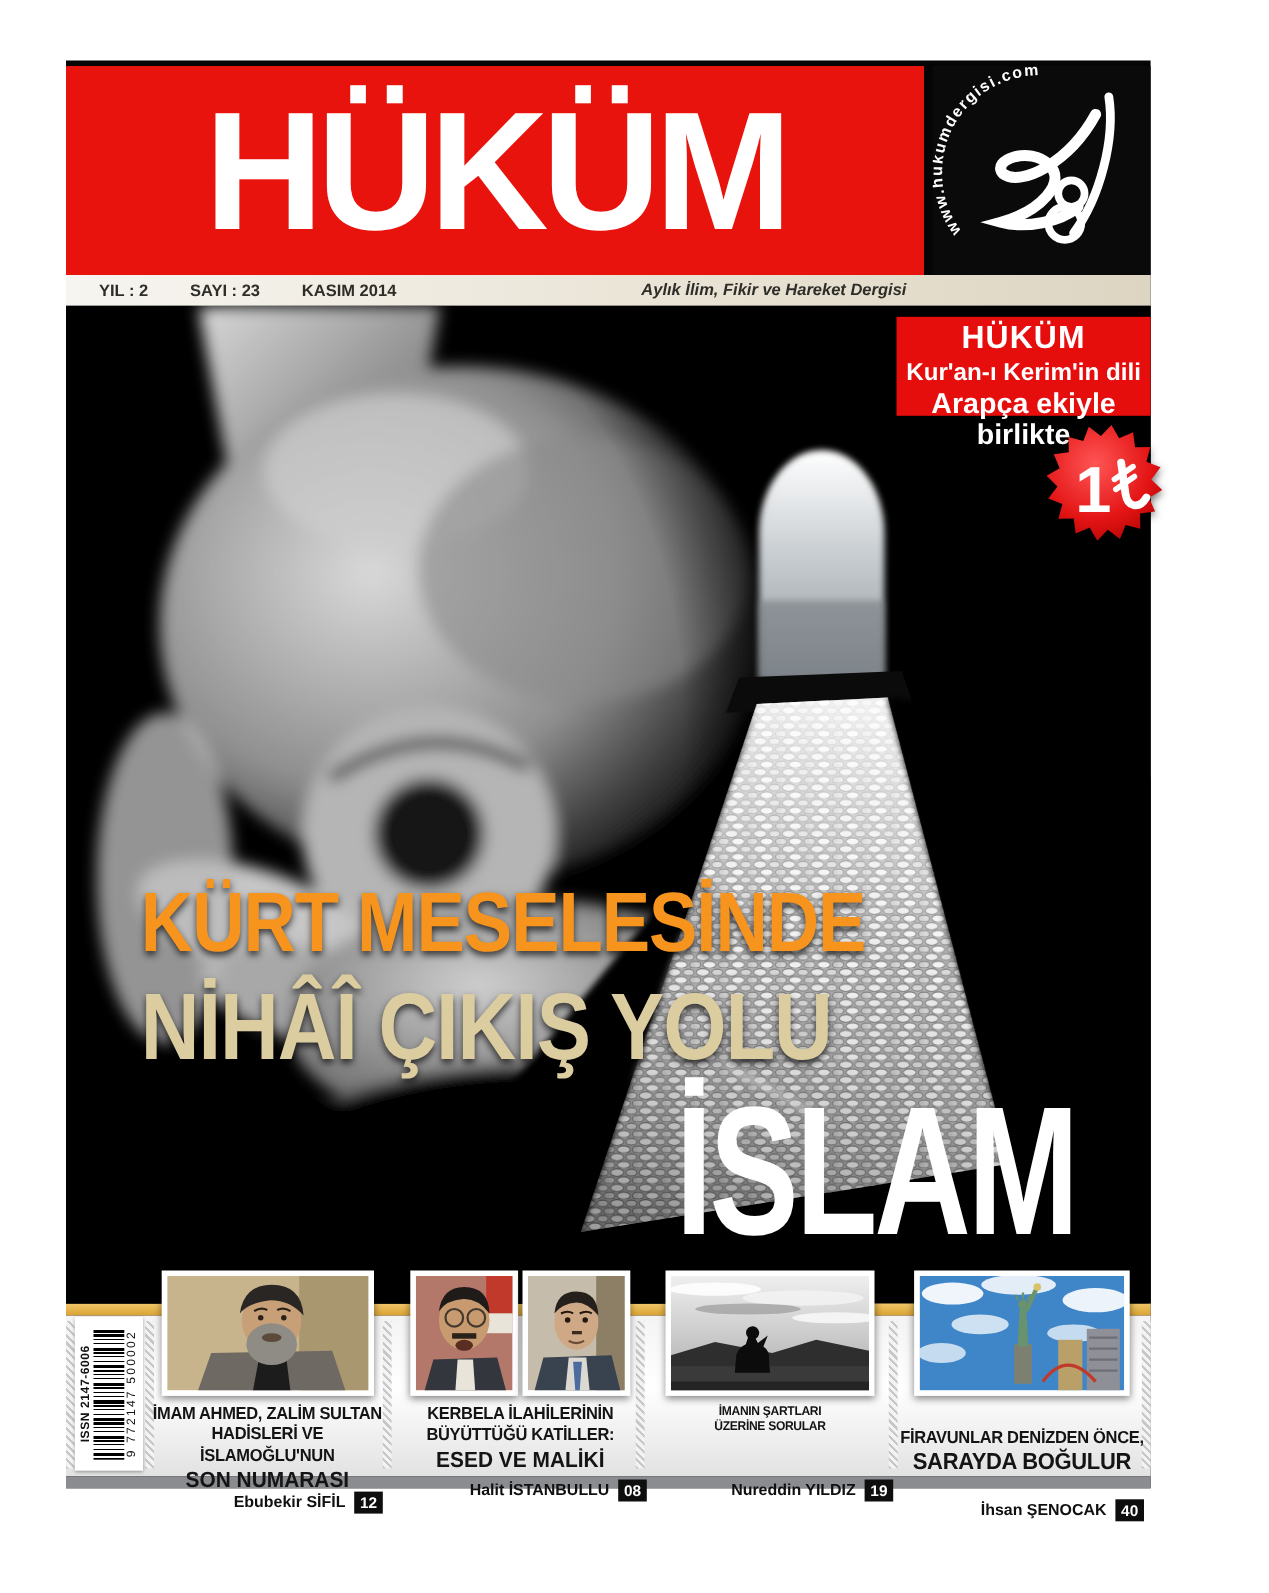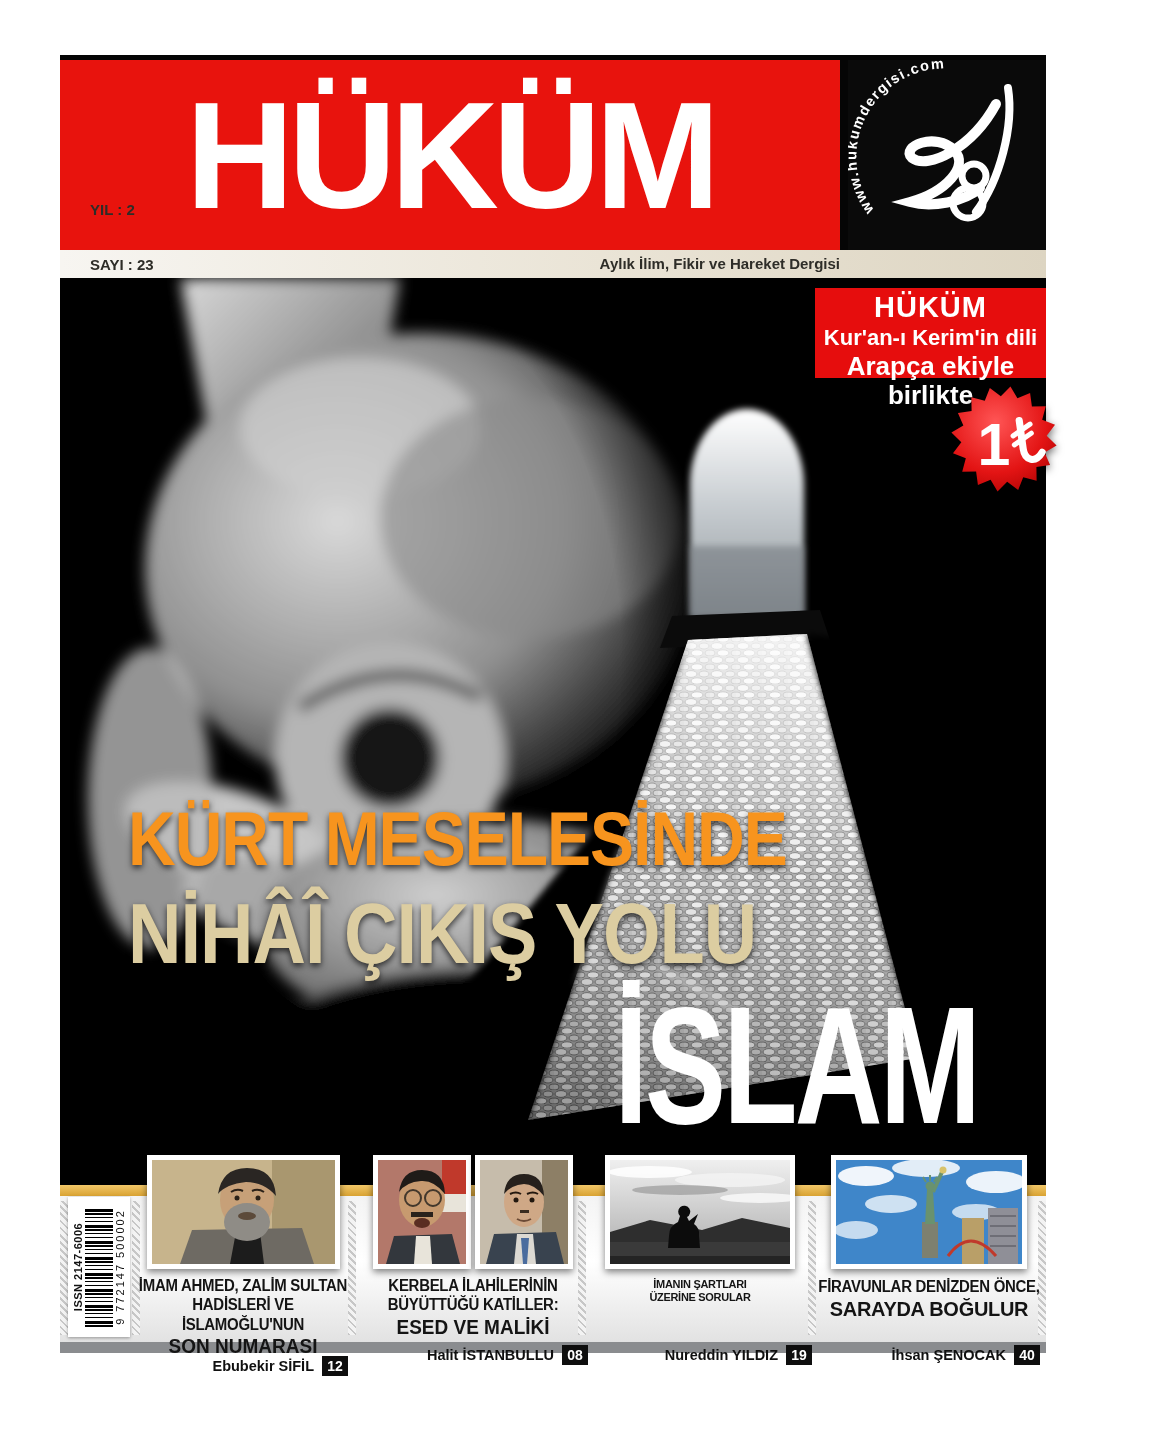--- a/index.html
+++ b/index.html
@@ -9,22 +9,22 @@
 
   
   .masthead{position:absolute;left:0;top:5px;width:780px;height:190px;background:#e8130d;
             display:flex;align-items:center;justify-content:center;overflow:hidden;}
   .masthead-title{color:#fff;font-size:150px;font-weight:bold;letter-spacing:-6px;line-height:1;
                   transform:scaleY(1.02);white-space:nowrap;}
   .logo-box{position:absolute;left:788px;top:5px;width:198px;height:190px;background:#0a0a0a;}
   .issue-bar{position:absolute;left:0;top:195px;width:986px;height:28px;
              background:linear-gradient(90deg,#f7f5f1 0%,#eae4d6 55%,#ddd5c2 100%);
              display:flex;align-items:center;color:#2e2d28;font-weight:bold;font-size:15px;}
-  .issue-left{display:flex;gap:38px;padding-left:30px;flex-direction:column;}
-  .issue-tagline{position:absolute;right:206px;top:5px;}
+  .issue-left{display:flex;gap:38px;padding-left:30px;}
+  .issue-tagline{position:absolute;right:222px;top:5px;font-style:italic;}
 
   
   .scene{position:absolute;left:0;top:223px;width:986px;height:907px;background:#000;overflow:hidden;}
   .scene svg{display:block;}
 
   
   .promo{position:absolute;left:755px;top:233px;width:231px;height:90px;background:#e60d0d;
          color:#fff;text-align:center;font-weight:bold;line-height:1.1;padding-top:4px;box-sizing:border-box;}
   .promo-l1{font-size:29px;letter-spacing:1px;}
   .promo-l2{font-size:22px;margin-top:2px;}
@@ -56,21 +56,21 @@
   .bc-inner{position:absolute;left:-35px;top:41px;width:132px;height:58px;transform:rotate(-90deg);
             display:flex;flex-direction:column;align-items:center;justify-content:center;}
   .bc-issn{font-size:11px;font-weight:bold;color:#111;letter-spacing:.5px;}
   .bc-bars{width:120px;height:28px;margin-top:1px;
            background:repeating-linear-gradient(90deg,#000 0 2px,#fff 2px 3px,#000 3px 6px,#fff 6px 9px,#000 9px 10px,#fff 10px 13px,#000 13px 14px,#fff 14px 16px);}
   .bc-digits{font-size:11px;color:#111;letter-spacing:2px;margin-top:1px;}
 
   
   .card{position:absolute;top:1100px;height:212px;display:flex;flex-direction:column;z-index:5;}
   .card1{left:76px;width:214px;} .card2{left:296px;width:234px;}
-  .card3{left:526px;width:228px;} .card4{left:756px;width:226px;}
+  .card3{left:526px;width:228px;} .card4{left:756px;width:226px;gap:21px;}
   .photo-row{display:flex;justify-content:center;gap:4px;}
   .frame{background:#fff;padding:5px;box-shadow:0 3px 7px rgba(0,0,0,.5);}
   .frame svg{display:block;}
   .card-title{margin-top:9px;text-align:center;font-weight:bold;color:#141414;font-size:15px;
               line-height:1.22;letter-spacing:-.3px;transform:scaleY(1.05);}
   .t-accent{font-size:19px;letter-spacing:0;}
   .t-mid{font-size:11px;}
   .t-big{font-size:20px;}
   .card-author{margin-top:auto;display:flex;justify-content:flex-end;align-items:center;gap:8px;
                font-weight:bold;font-size:14.5px;color:#101010;padding-right:2px;padding-bottom:2px;}

